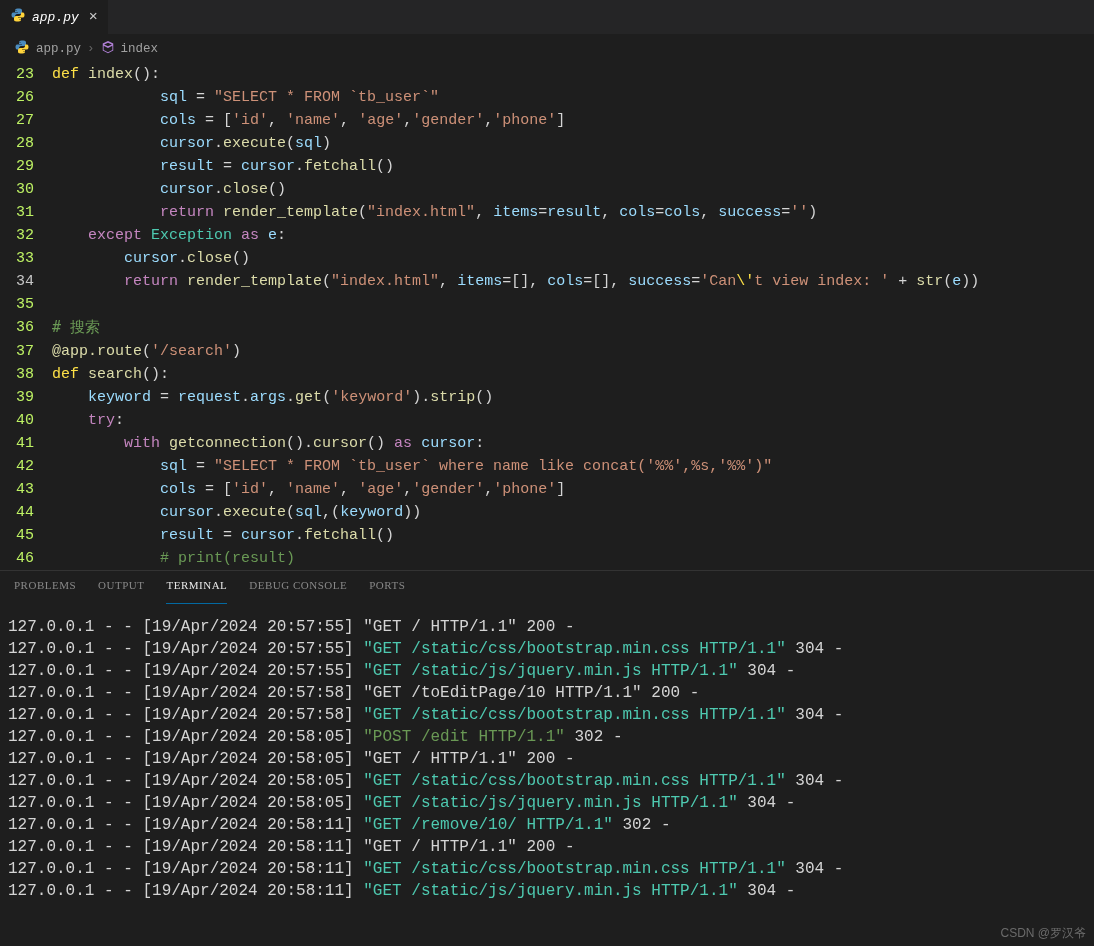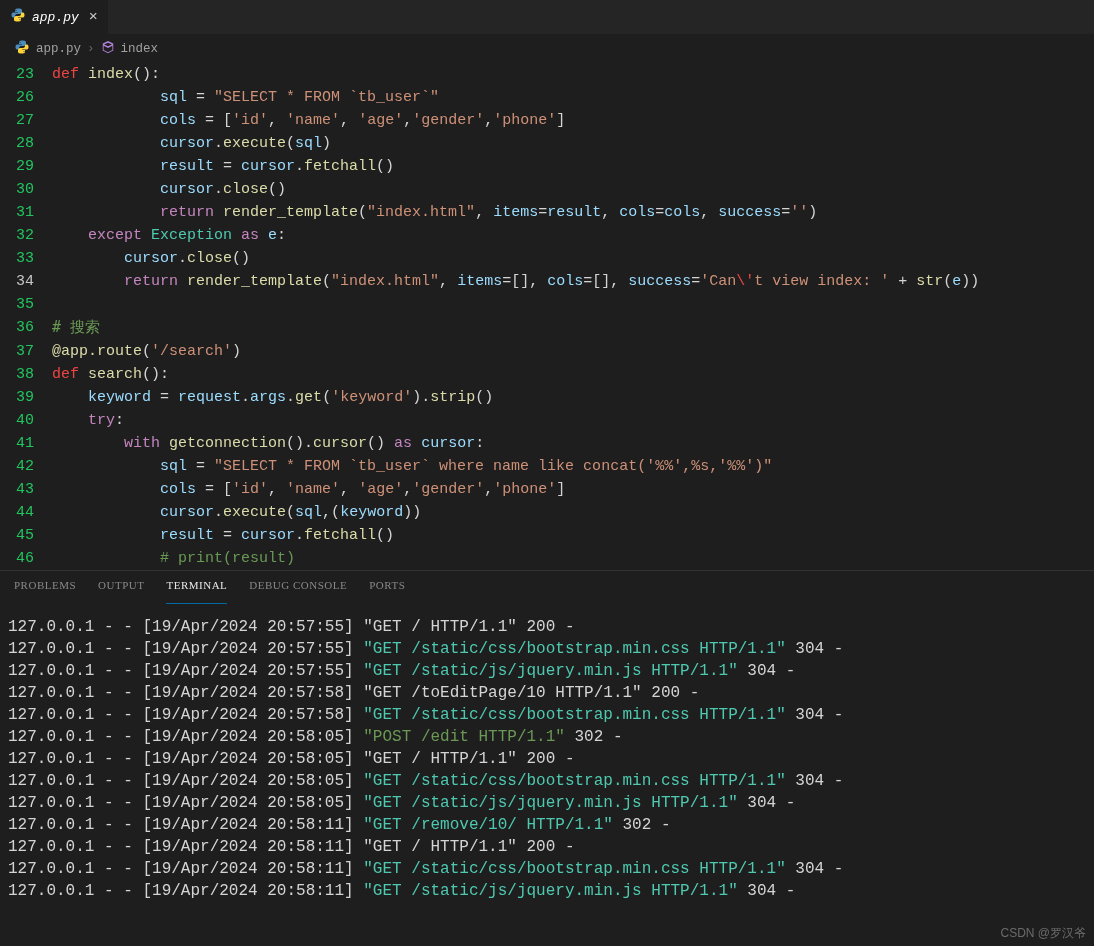--- a/index.html
+++ b/index.html
@@ -55,29 +55,29 @@
     line-height: 23px;
     overflow: hidden;
   }
   .code-line {
     display: flex;
     white-space: pre;
   }
   .gutter {
     width: 52px;
     text-align: right;
-    color: #22c55e;
+    color: #bef264;
     padding-right: 18px;
     flex-shrink: 0;
     user-select: none;
   }
   .gutter.current { color: #c6c6c6; text-align: right; }
   .code { flex: 1; position: relative; }
   
-  .kw   { color: #ef4444; }      
+  .kw   { color: #fde047; }      
   .kw2  { color: #c586c0; }      
   .fn   { color: #dcdcaa; }      
   .cls  { color: #4ec9b0; }      
   .str  { color: #ce9178; }      
   .var  { color: #9cdcfe; }      
   .op   { color: #d4d4d4; }      
   .cmtg { color: #6a9955; }      
   .cmt-cn { font-family: "Microsoft YaHei","Consolas",monospace; margin-top: 19px; }
 
   

